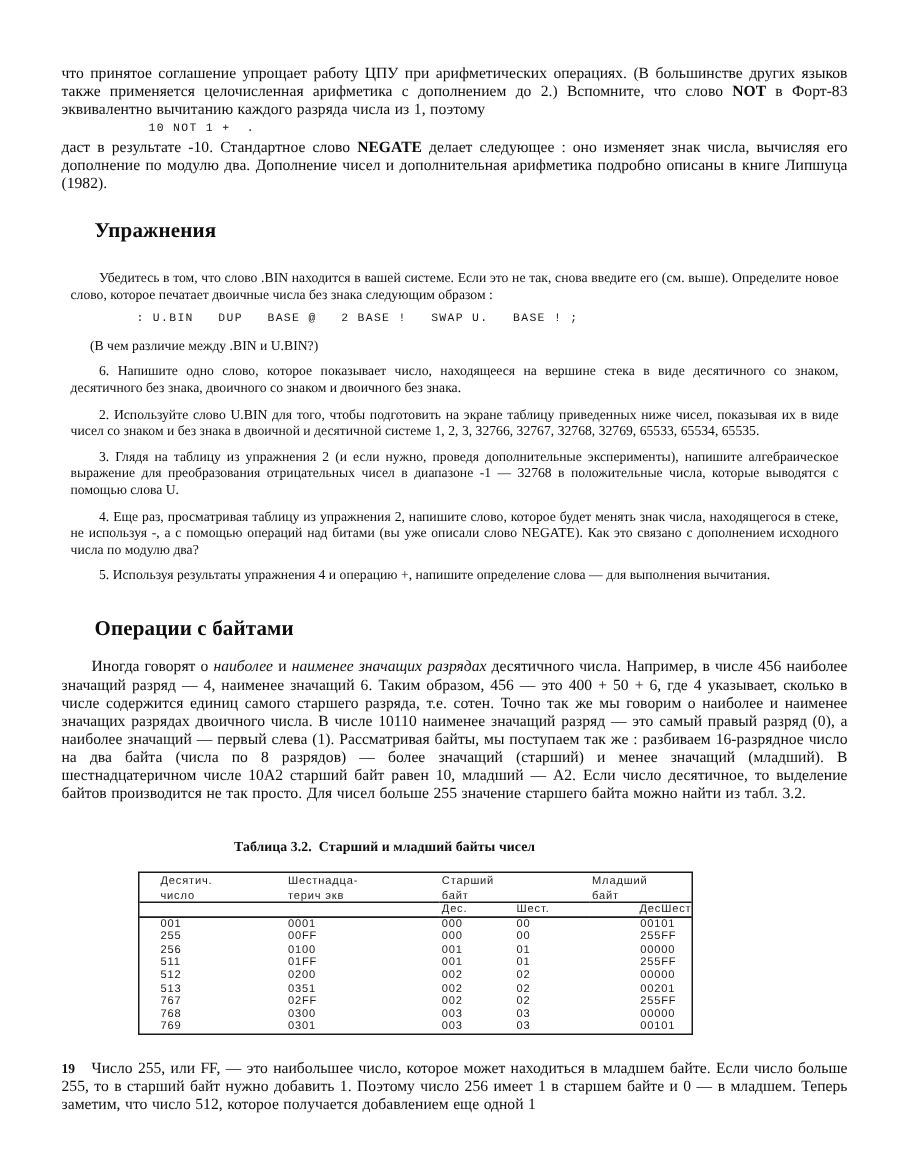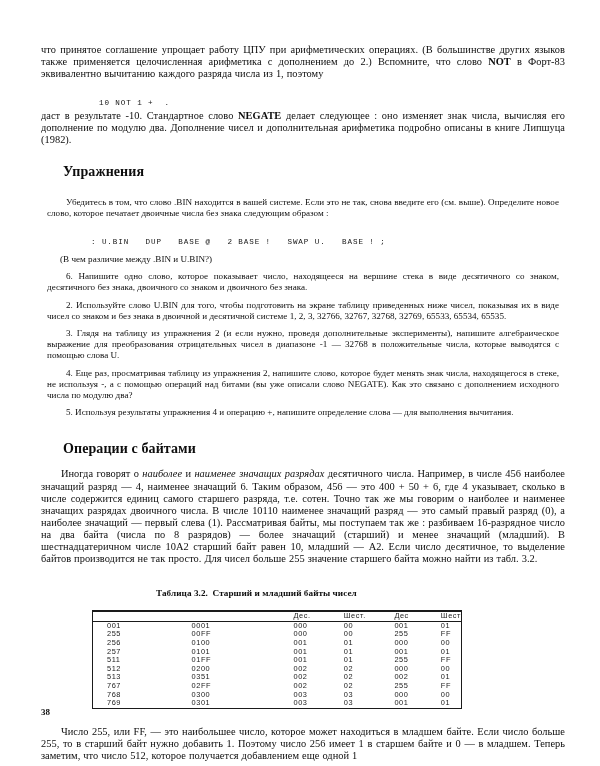--- a/index.html
+++ b/index.html
@@ -37,21 +37,21 @@
     letter-spacing: 0.02px;
     word-spacing: 0.4px;
   }
   p.indent { text-indent: 20px; }
 
   .code-line {
     font-family: "Liberation Mono", "DejaVu Sans Mono", monospace;
     font-size: 7.6px;
     line-height: 11px;
     letter-spacing: 0.9px;
-    margin: 18px 0 1px 0;
+    margin: 1px 0 1px 0;
     color: #151515;
     white-space: pre;
   }
   .code-indent-1 { padding-left: 58px; }
   .code-indent-2 { padding-left: 50px; }
 
   h2.section-head {
     font-size: 14px;
     font-weight: bold;
     margin: 0;
@@ -118,21 +118,21 @@
   .hdr-row-1 td, .hdr-row-1 th { padding-top: 7px; padding-bottom: 7px; }
   .rule { border-bottom: 1.1px solid #1a1a1a; }
   .hdr-row-2 td { padding-top: 7px; padding-bottom: 7px; }
   .data-top td { padding-top: 9px; }
   .data-bottom td { padding-bottom: 9px; }
 
   .c-dec   { width: 84px; padding-left: 14px !important; }
   .c-hex   { width: 104px; padding-left: 4px !important; }
   .c-hb-d  { width: 52px; }
   .c-hb-h  { width: 50px; }
-  .c-lb-d  { width: 48px; }
+  .c-lb-d  { width: 48px; text-align: right; }
   .c-lb-h  { width: auto; }
 
   .grp-hi { padding-left: 2px !important; }
   .grp-lo { padding-left: 2px !important; }
 
   .page-number {
     position: absolute;
     left: 41px;
     top: 707px;
     font-size: 9px;
@@ -178,20 +178,30 @@
 
     <p class="body-par indent"><span>Иногда говорят о </span><i class="ital">наиболее</i><span> и </span><i class="ital">наименее значащих разрядах</i><span> десятичного числа. Например, в числе 456 наиболее значащий разряд — 4, наименее значащий 6. Таким образом, 456 — это 400 + 50 + 6, где 4 указывает, сколько в числе содержится единиц самого старшего разряда, т.е. сотен. Точно так же мы говорим о наиболее и наименее значащих разрядах двоичного числа. В числе 10110 наименее значащий разряд — это самый правый разряд (0), а наиболее значащий — первый слева (1). Рассматривая байты, мы поступаем так же : разбиваем 16-разрядное число на два байта (числа по 8 разрядов) — более значащий (старший) и менее значащий (младший). В шестнадцатеричном числе 10A2 старший байт равен 10, младший — A2. Если число десятичное, то выделение байтов производится не так просто. Для чисел больше 255 значение старшего байта можно найти из табл. 3.2.</span></p>
 
     <div class="spacer-md"></div>
 
     <p class="table-caption"><span>Таблица 3.2.</span>&nbsp;&nbsp;<span>Старший и младший байты чисел</span></p>
 
     <div class="table-wrap">
       <table class="bytes">
         <thead>
+          <tr class="hdr-row-1">
+            <th class="c-dec">Десятич.
+число</th>
+            <th class="c-hex">Шестнадца-
+терич экв</th>
+            <th class="c-hb-d grp-hi" colspan="2">Старший
+байт</th>
+            <th class="c-lb-d grp-lo" colspan="2">Младший
+байт</th>
+          </tr>
           <tr>
             <td class="rule" colspan="6" style="height:0;padding:0;line-height:0;"></td>
           </tr>
           <tr class="hdr-row-2">
             <td class="c-dec"></td>
             <td class="c-hex"></td>
             <td class="c-hb-d grp-hi">Дес.</td>
             <td class="c-hb-h">Шест.</td>
             <td class="c-lb-d grp-lo">Дес</td>
             <td class="c-lb-h">Шест</td>
@@ -219,28 +229,20 @@
             </tr>
             <tr>
               <td class="c-dec">256</td>
               <td class="c-hex">0100</td>
               <td class="c-hb-d grp-hi">001</td>
               <td class="c-hb-h">01</td>
               <td class="c-lb-d grp-lo">000</td>
               <td class="c-lb-h">00</td>
             </tr>
             <tr>
-              <td class="c-dec">257</td>
-              <td class="c-hex">0101</td>
-              <td class="c-hb-d grp-hi">001</td>
-              <td class="c-hb-h">01</td>
-              <td class="c-lb-d grp-lo">001</td>
-              <td class="c-lb-h">01</td>
-            </tr>
-            <tr>
               <td class="c-dec">511</td>
               <td class="c-hex">01FF</td>
               <td class="c-hb-d grp-hi">001</td>
               <td class="c-hb-h">01</td>
               <td class="c-lb-d grp-lo">255</td>
               <td class="c-lb-h">FF</td>
             </tr>
             <tr>
               <td class="c-dec">512</td>
               <td class="c-hex">0200</td>
@@ -284,14 +286,14 @@
           </tbody>
       </table>
     </div>
 
     <div class="spacer-lg"></div>
 
     <p class="body-par indent">Число 255, или FF, — это наибольшее число, которое может находиться в младшем байте. Если число больше 255, то в старший байт нужно добавить 1. Поэтому число 256 имеет 1 в старшем байте и 0 — в младшем. Теперь заметим, что число 512, которое получается добавлением еще одной 1</p>
 
   </div>
 
-  <div class="page-number">38</div>
+  <div class="page-number">19</div>
 </div>
 
 </body></html>

